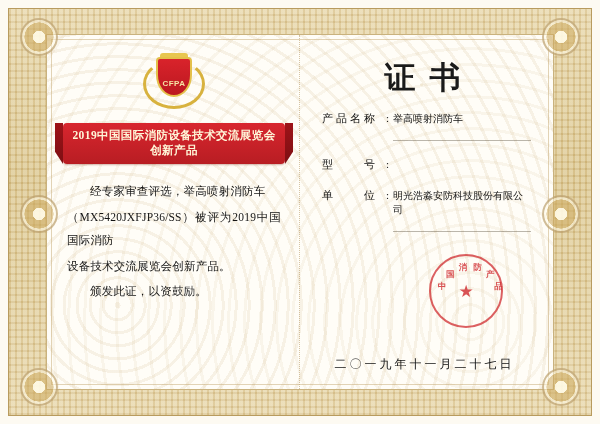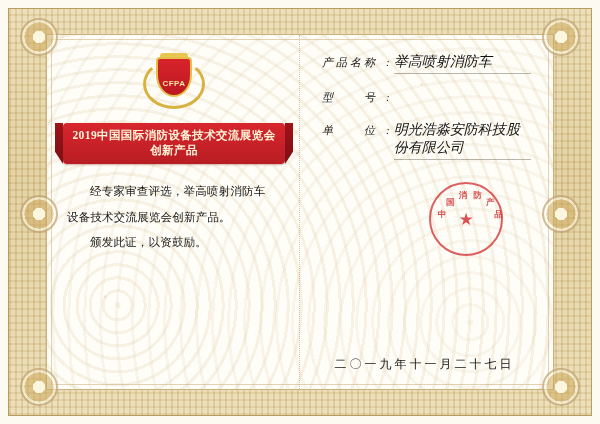--- a/index.html
+++ b/index.html
@@ -234,36 +234,35 @@
     margin-bottom: 24px;
     letter-spacing: .3px;
   }
 
   .field {
     display: flex;
     align-items: baseline;
     font-size: 11px;
     color: #111;
     margin-bottom: 16px;
-    font-style: italic;
   }
   .field .f-label {
     width: 64px;
     flex: 0 0 auto;
     letter-spacing: 3px;
     color: #111;
   }
   .field .f-colon {
     margin: 0 4px 0 0;
   }
   .field .f-value {
     flex: 1 1 auto;
     border-bottom: 1px solid rgba(60,50,30,0.35);
-    padding-bottom: 2px;
-    font-size: 14px;
+    padding-bottom: 14px;
+    font-size: 10px;
   }
   .field .f-value.mono {
     font-family: "Liberation Serif", serif;
     letter-spacing: .2px;
   }
 
   .seal-area {
     position: relative;
     flex: 1 1 auto;
     min-height: 70px;
@@ -334,28 +333,30 @@
           <div class="wreath"></div>
           <div class="shield-top"></div>
           <div class="shield"></div>
           <div class="cfpa">CFPA</div>
         </div>
 
         <div class="red-banner">2019中国国际消防设备技术交流展览会创新产品</div>
 
         <div class="body-text">
           <p class="indent">经专家审查评选，举高喷射消防车</p>
+          <p>（MX5420JXFJP36/SS）被评为2019中国国际消防</p>
           <p>设备技术交流展览会创新产品。</p>
           <p class="indent">颁发此证，以资鼓励。</p>
         </div>
 
       </div>
 
       <div class="right-col">
 
+        <div class="cert-title">证书</div>
 
 
         <div class="field">
           <span class="f-label">产品名称</span>
           <span class="f-colon">:</span>
           <span class="f-value">举高喷射消防车</span>
         </div>
 
         <div class="field">
           <span class="f-label">型　　号</span>

